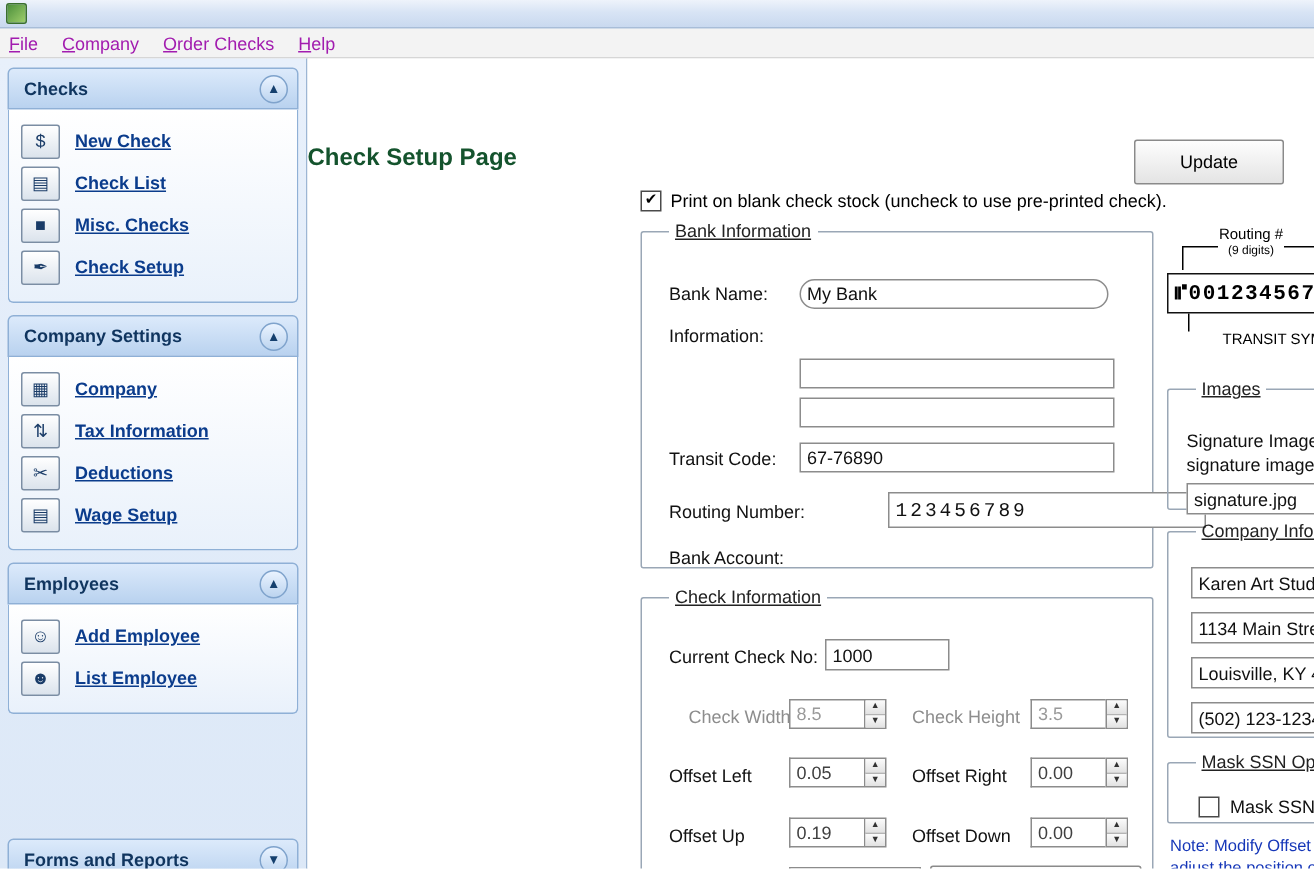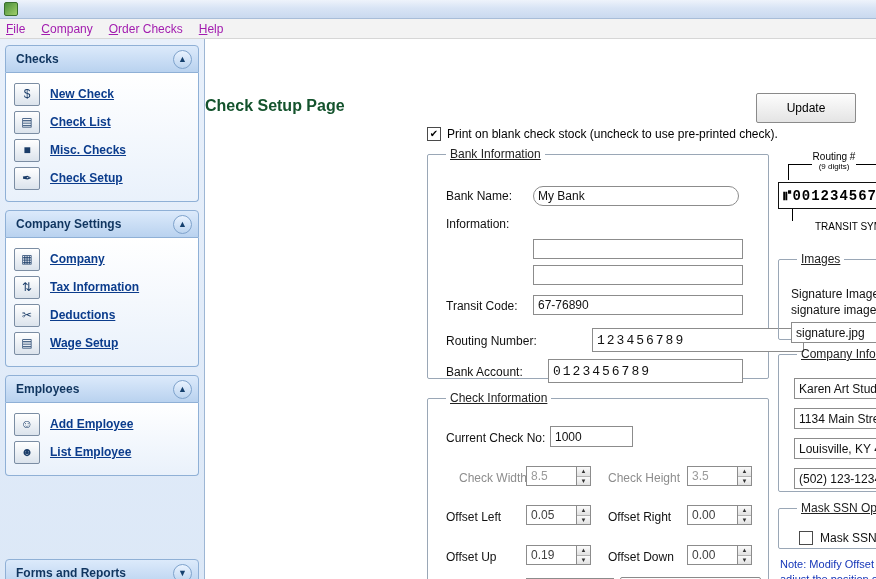--- a/index.html
+++ b/index.html
@@ -267,21 +267,20 @@
       <input class="tb" style="left: 105px; top: 78px; width: 210px;" value="">
       <input class="tb" style="left: 105px; top: 104px; width: 210px;" value="">
 
       <span class="lbl" style="left:18px;top:138px;">Transit Code:</span>
       <input class="tb" style="left: 105px; top: 134px; width: 210px;" value="67-76890">
 
       <span class="lbl" style="left:18px;top:173px;">Routing Number:</span>
       <input class="tb mono" style="left: 120px; top: 167px; width: 212px; height: 24px; margin-left: 44px;" value="123456789">
 
       <span class="lbl" style="left:18px;top:204px;">Bank Account:</span>
-      <input class="tb mono" style="left: 120px; top: 198px; width: 195px; height: 24px;" value="0123456789">
     </fieldset>
 
     <fieldset class="grp" style="left:222px;top:352px;width:340px;height:190px;">
       <legend>Check Information</legend>
 
       <span class="lbl" style="left:18px;top:26px;">Current Check No:</span>
       <input class="tb" style="left: 122px; top: 21px; width: 83px; height: 21px;" value="1000">
 
       <span class="lbl dim" style="left:18px;top:66px;margin-left:13px;">Check Width</span>
       <div class="spin" style="left:98px;top:61px;width:65px;">

